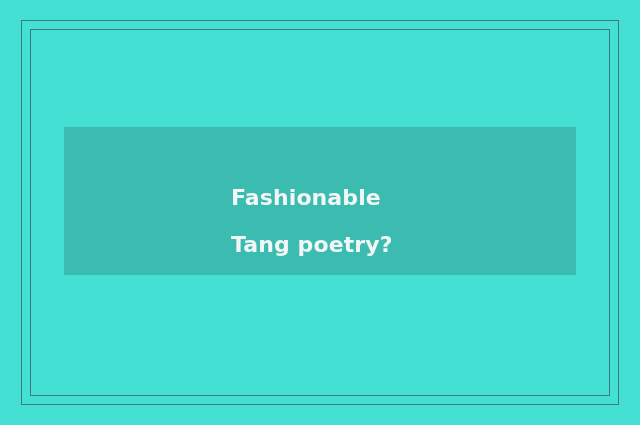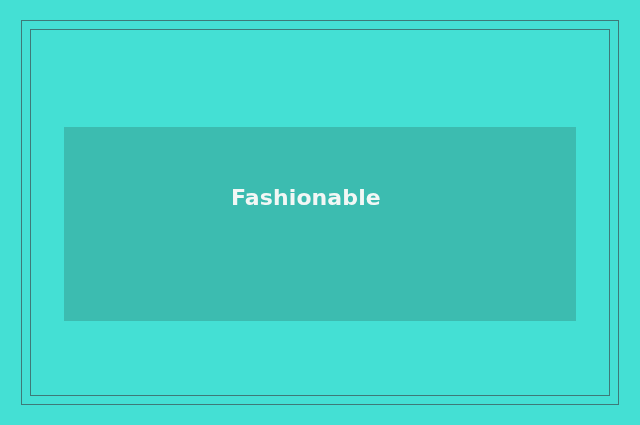--- a/index.html
+++ b/index.html
@@ -44,21 +44,21 @@
     box-sizing: border-box;
     pointer-events: none;
   }
 
   
   .content-panel {
     position: absolute;
     left: 64px;
     top: 127px;
     width: 512px;
-    height: 194px;
+    height: 148px;
     background: #3cbcb0;
     box-sizing: border-box;
   }
 
   
   .title-block {
     position: absolute;
     left: 167px;    
     top: 47px;      
     width: 330px;
@@ -80,17 +80,18 @@
 <div id="slide-canvas">
 
   <div class="frame-outer"></div>
 
   <div class="frame-inner"></div>
 
   <div class="content-panel">
 
     <div class="title-block">
       <span class="title-line">Fashionable</span>
+      <span class="title-line">Tang poetry?</span>
     </div>
 
   </div>
 
 </div>
 
 </body></html>

